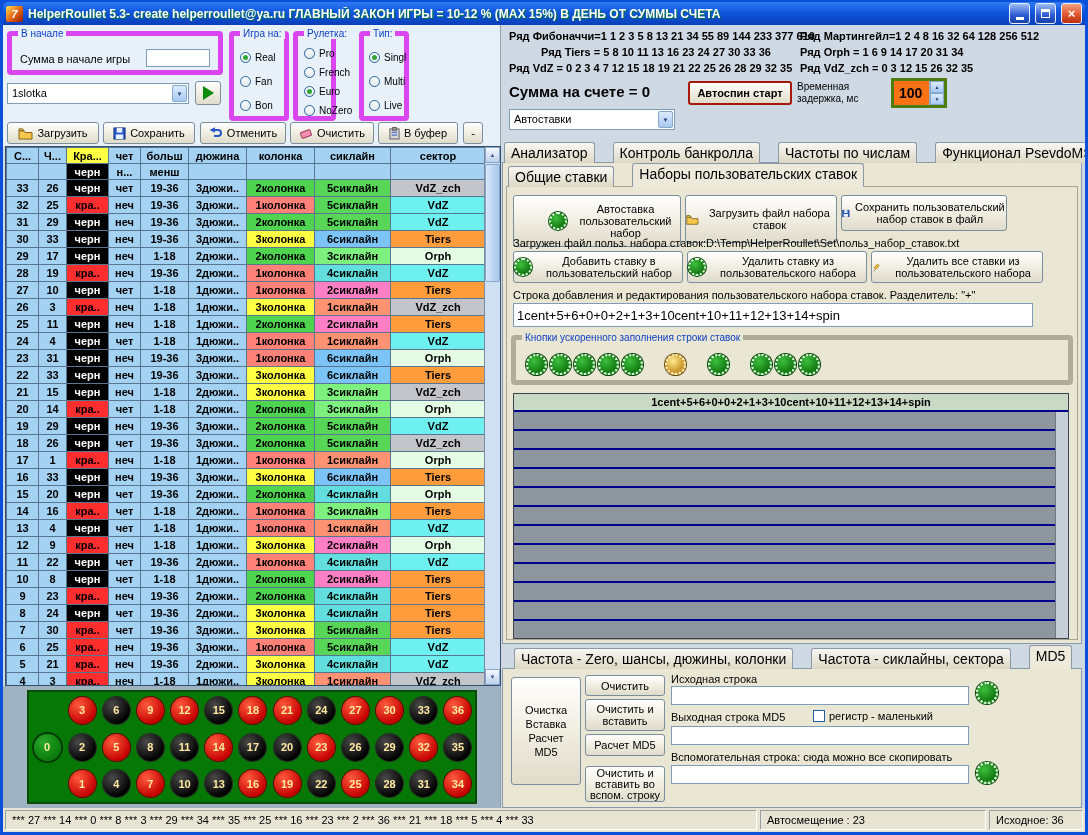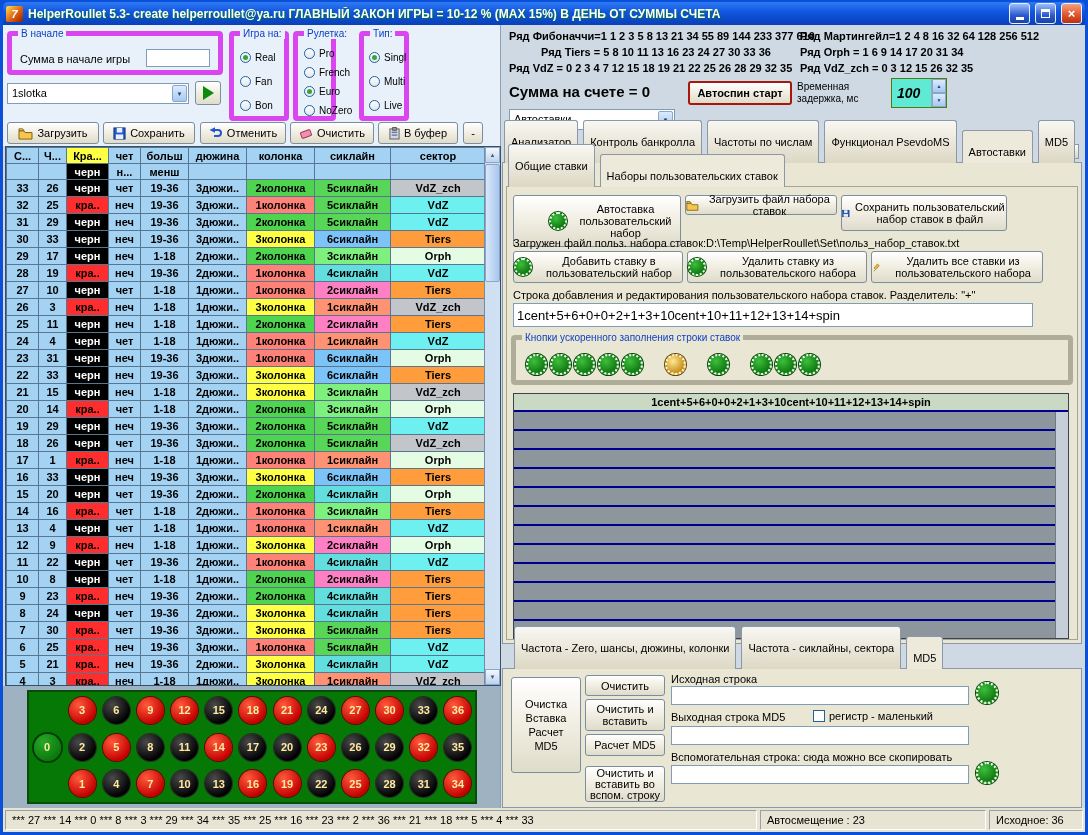--- a/index.html
+++ b/index.html
@@ -68,27 +68,27 @@
     font-size:11px; font-weight:bold; color:#ffe9a0; }
   .chip-num.redn { background:radial-gradient(circle at 35% 30%, #ff5a3c, #c40000 72%); box-shadow:0 0 0 1px #6a0000; }
   .chip-num.blackn { background:radial-gradient(circle at 35% 30%, #4a4a4a, #000 72%); box-shadow:0 0 0 1px #2a2a2a; }
   .chip-num.zeron { background:radial-gradient(circle at 35% 30%, #2aa82a, #0a7a0a 72%); box-shadow:0 0 0 2px #063a06; }
   
   #right { position:absolute; left:498px; top:0; width:584px; height:783px; background:#cfd9e3; }
   .info-line { position:absolute; font-size:11px; font-weight:bold; white-space:nowrap; }
   .balance { position:absolute; font-size:15px; font-weight:bold; }
   .autospin { border:2px solid #a81808; font-weight:bold; }
   .dlabel { position:absolute; font-size:10px; line-height:12px; }
-  .spinbox { position:absolute; background:#5eead4; border:1px solid #4d7c0f; display:flex;font-style:italic; }
+  .spinbox { position:absolute; background:#f97316; border:3px solid #4d7c0f; display:flex; }
   .spin-val { flex:1; font-size:14px; font-weight:bold; display:flex; align-items:center; padding-left:5px; }
   .spin-btns { width:15px; display:flex; flex-direction:column; border-left:1px solid #9ab; }
   .spin-b { flex:1; background:linear-gradient(180deg,#dcebfd,#a8c8f0); border:1px solid #86a8cc; font-size:5px; color:#20427a; display:flex; align-items:center; justify-content:center; }
   .tabstrip { position:absolute; display:flex; align-items:flex-end; }
   .tab { border:1px solid #8a98a8; border-bottom:none; border-radius:3px 3px 0 0;
-    background:linear-gradient(180deg,#f8f7f2,#ddd8c4); padding:15px 6px; font-size:11px; margin-right:5px; white-space:nowrap; position:relative; z-index:1; }
+    background:linear-gradient(180deg,#f8f7f2,#ddd8c4); padding:2px 6px; font-size:14px; margin-right:18px; white-space:nowrap; position:relative; z-index:1; }
   .tab.active { background:#eeeadb; padding-bottom:5px; z-index:3; }
   .panel { position:absolute; background:#eae6d4; border:1px solid #8a98a8; }
   .tan-gt { background:#eae6d4 !important; }
   .betlist { position:absolute; border:1px solid #3a4450; background:#8d959d; overflow:hidden; }
   .betlist .hdr { height:18px; background:#c9d9c4; border-bottom:2px solid #000090; display:flex; align-items:center; justify-content:center; font-size:11px; font-weight:bold; }
   .list-row { height:19px; border-bottom:2px solid #000090; }
   .vstrip { position:absolute; top:18px; right:0; bottom:0; width:13px; background:#c6cfd8; border-left:1px solid #707880; }
   .chip { width:21px; height:21px; border-radius:50%; background:radial-gradient(circle at 35% 30%, #3cc03c, #137a13 72%);
     border:2px dotted #e6ffe6; box-shadow:0 0 0 1px #06460a; flex:0 0 auto; }
   .chip.small { width:18px; height:18px; }
@@ -771,21 +771,21 @@
         <div class="tabstrip" style="left:5px;top:3px;height:21px;">
           <div class="tab">Общие ставки</div>
           <div class="tab active">Наборы пользовательских ставок</div>
         </div>
         <div style="position:absolute;left:3px;top:23px;right:3px;bottom:3px;border:1px solid #a8a492;"></div>
 
         <div class="xp-btn" style="left:10px;top:32px;width:168px;height:52px;padding-left:35px;">
           <span class="chip small"></span>
             <span class="lbl">Автоставка пользовательский набор</span>
           </div>
-        <div class="xp-btn" style="left:182px;top:32px;width:152px;height:20px;">
+        <div class="xp-btn" style="left:182px;top:32px;width:152px;height:48px;">
           <svg width="15" height="13" viewBox="0 0 16 14">
               <path d="M1 4h5l1.5 2H15v7H1z" fill="#f7c64a" stroke="#7a5a10"></path>
               <path d="M1 4V2h4l1.5 2z" fill="#fde28a" stroke="#7a5a10"></path>
             </svg>
           <span class="lbl">Загрузить файл набора ставок</span>
           </div>
         <div class="xp-btn" style="left:338px;top:32px;width:166px;height:36px;">
           <svg width="13" height="13" viewBox="0 0 14 14">
               <rect x="1" y="1" width="12" height="12" fill="#2458c8" stroke="#10306e"></rect>
               <rect x="4" y="1" width="6" height="5" fill="#e8f0ff"></rect>
@@ -859,21 +859,21 @@
         </div>
       </div>
 
       <div class="tabstrip" style="left:13px;top:621px;height:23px;align-items:flex-end;">
         <div class="tab">Частота - Zero, шансы, дюжины, колонки</div>
         <div class="tab">Частота - сиклайны, сектора</div>
         <div class="tab active">MD5</div>
       </div>
 
       <div class="panel" style="left:1px;top:643px;width:580px;height:140px;">
-        <div class="xp-btn" style="left:8px;top:8px;width:70px;height:96px;">
+        <div class="xp-btn" style="left:8px;top:8px;width:70px;height:108px;">
             <span class="lbl" style="width:58px;white-space:normal;line-height:14px;">Очистка Вставка Расчет MD5</span>
           </div>
         <div class="xp-btn" style="left:82px;top:6px;width:80px;height:21px;">
             <span class="lbl">Очистить</span>
           </div>
         <div class="xp-btn" style="left:82px;top:30px;width:80px;height:32px;">
             <span class="lbl" style="white-space:normal;width:70px;">Очистить и вставить</span>
           </div>
         <div class="xp-btn" style="left:82px;top:65px;width:80px;height:22px;">
             <span class="lbl">Расчет MD5</span>

